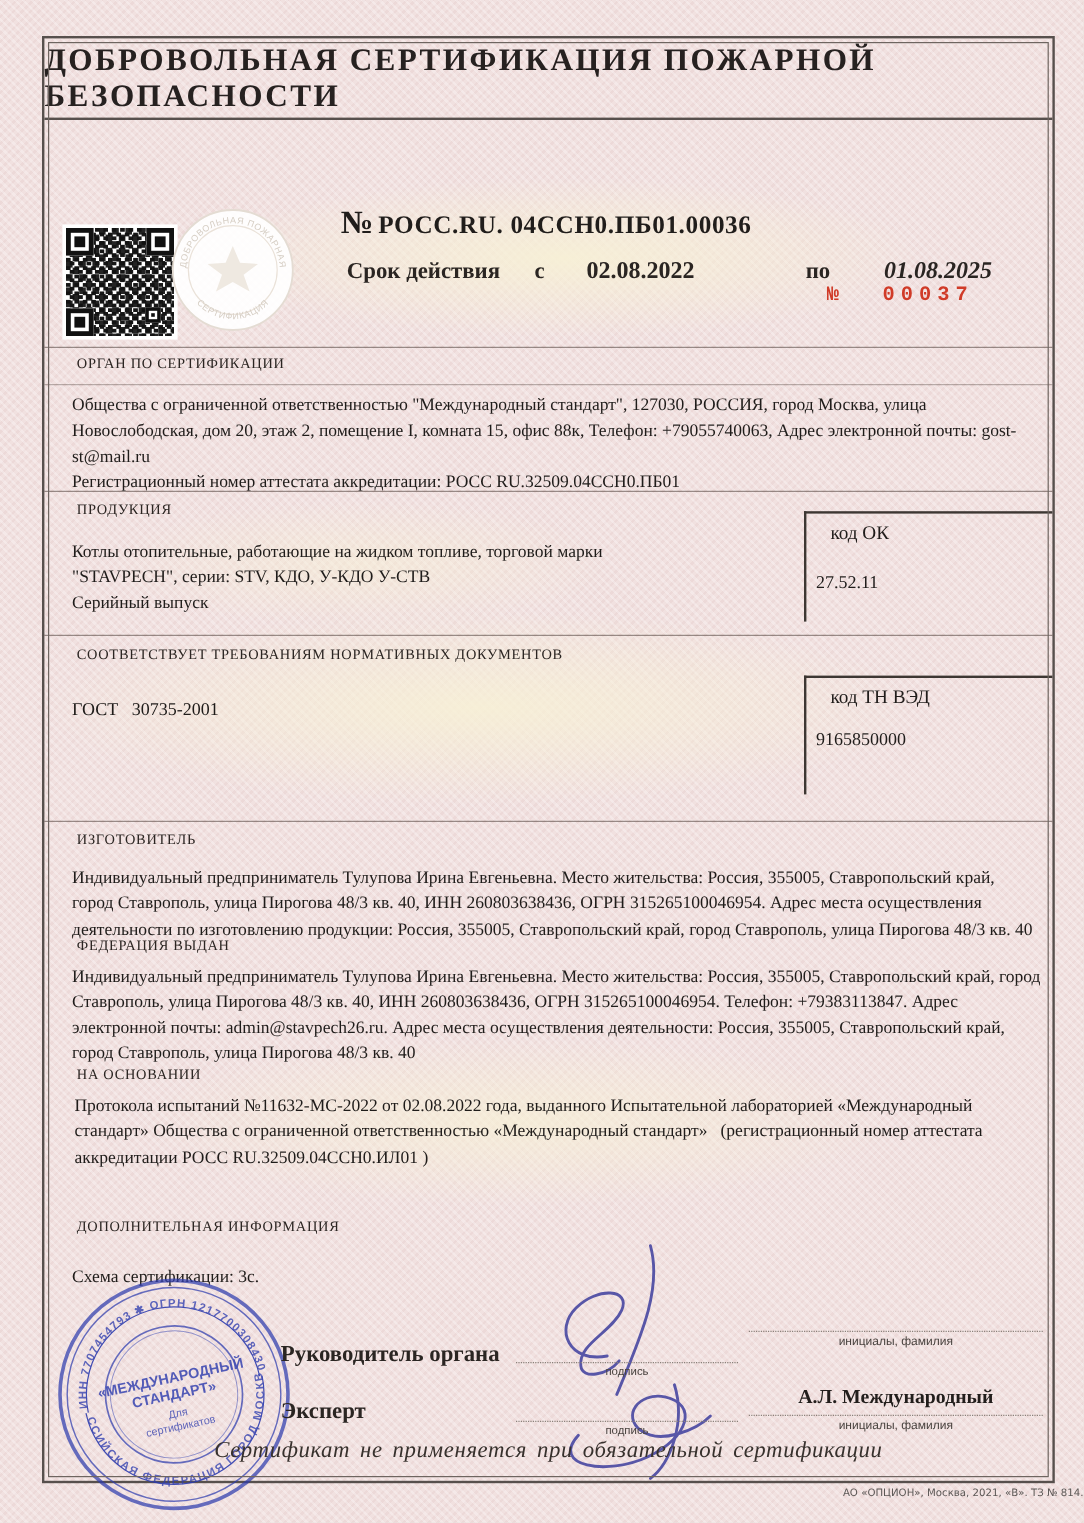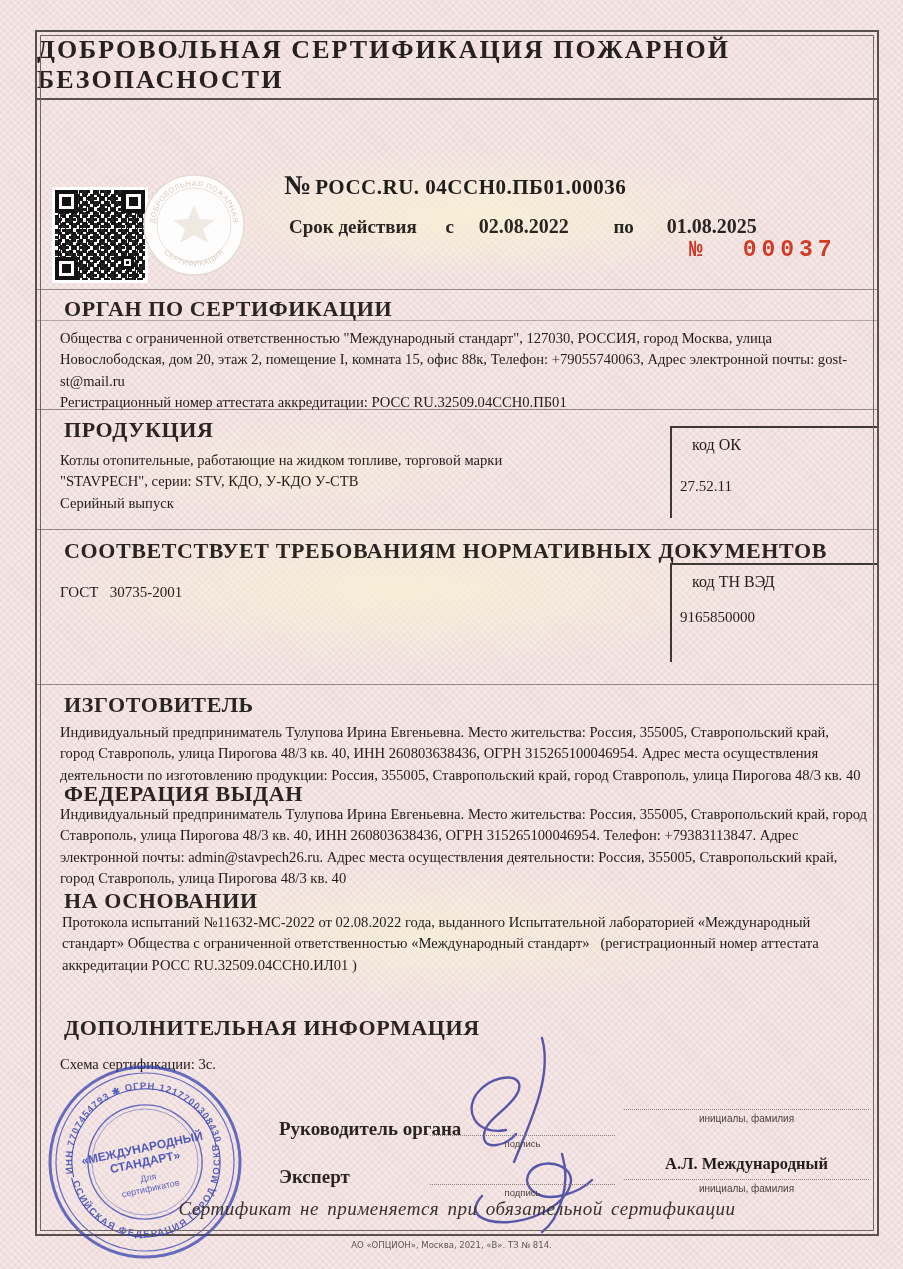--- a/index.html
+++ b/index.html
@@ -24,58 +24,58 @@
     display:flex;align-items:center;justify-content:center;font-weight:bold;font-size:44px;
     letter-spacing:1px;color:#242020;}
   .rule{position:absolute;left:0;width:100%;border-top:1px solid rgba(90,75,70,.6);}
   .rule.light{border-top-color:rgba(90,75,70,.4);}
   .certno{position:absolute;left:247px;top:138px;}
   .certno .nosign{font-size:27px;font-weight:bold;}
   .certno .noval{font-size:21px;font-weight:bold;letter-spacing:.5px;}
   .validity{position:absolute;left:252px;top:183px;font-size:19px;font-weight:bold;color:#2a2522;}
   .validity .d{font-size:20px;}
   .validity .g1{margin-left:24px;}
-  .validity .g2{margin-left:20px;}
-  .validity .g3{margin-left:40px;}
-  .validity .g4{margin-left:28px;}
+  .validity .g2{margin-left:30px;}
+  .validity .g3{margin-left:88px;}
+  .validity .g4{margin-left:40px;font-style:italic;}
   .redno{position:absolute;left:652px;top:205px;font-family:"Liberation Mono",monospace;
-    font-weight:bold;font-size:23px;color:#d03b28;}
+    font-weight:bold;font-size:17px;color:#d03b28;}
   .redno .rv{margin-left:26px;letter-spacing:5px;}
   
   .qr{position:absolute;left:15px;top:155px;width:96px;height:96px;background:#fff;padding:0;}
   .qr .mods{position:absolute;inset:3px;
     background-image:
       conic-gradient(rgba(17,17,17,.92) 25%, rgba(0,0,0,0) 25% 50%, rgba(17,17,17,.92) 50% 75%, rgba(0,0,0,0) 75%),
       conic-gradient(#161616 25%, rgba(0,0,0,0) 25% 50%, #161616 50% 75%, rgba(0,0,0,0) 75%);
     background-size:11px 11px,7px 7px;}
   .finder{position:absolute;width:15px;height:15px;background:#fff;border:4px solid #111;}
   .finder .core{position:absolute;left:3px;top:3px;width:9px;height:9px;background:#111;}
   .f-tl{left:3px;top:3px;} .f-tr{right:3px;top:3px;} .f-bl{left:3px;bottom:3px;}
   .f-al{right:14px;bottom:14px;width:7px;height:7px;border-width:3px;}
   .f-al .core{left:2px;top:2px;width:3px;height:3px;}
   
   .watermark{position:absolute;left:105px;top:141px;}
   
-  .sec-title{position:absolute;font-size:22px;font-weight:bold;letter-spacing:.6px;color:#2b2522;}
+  .sec-title{position:absolute;font-size:12px;font-weight:normal;letter-spacing:.6px;color:#2b2522;}
   .body{position:absolute;font-size:14.6px;line-height:1.46;white-space:pre-wrap;color:#1f1c1a;}
   .codebox{position:absolute;width:205px;border-top:2px solid #3d3733;border-left:2px solid #3d3733;}
   .codebox .cl{position:absolute;left:20px;top:8px;font-size:16px;}
   .codebox .cv{position:absolute;left:8px;font-size:15px;}
   
-  .siglabel{position:absolute;font-size:19px;font-weight:bold;color:#2a2522;margin-left:45px;}
+  .siglabel{position:absolute;font-size:19px;font-weight:bold;color:#2a2522;}
   .sigline{position:absolute;width:185px;border-bottom:1px dotted #8a817a;}
   .sigcap{position:absolute;width:185px;text-align:center;font-family:"Liberation Sans",sans-serif;
     font-size:9.5px;color:#4a4440;}
   .namecol{position:absolute;width:245px;text-align:center;}
   .namecol .nm{font-size:16.5px;font-weight:bold;color:#221e1c;height:24px;}
   .namecol .nline{border-bottom:1px dotted #8a817a;margin-top:1px;}
   .namecol .ncap{font-family:"Liberation Sans",sans-serif;font-size:10px;color:#4a4440;padding-top:3px;}
   .note{position:absolute;left:0;top:1166px;width:100%;text-align:center;font-style:italic;
     font-size:19px;color:#37312d;word-spacing:3px;letter-spacing:.5px;}
-  .printinfo{position:absolute;left:0;top:1240px;width:100%;text-align:center;
+  .printinfo{position:absolute;left:0;top:1240px;width:100%;text-align:right;
     font-family:"DejaVu Sans",sans-serif;font-size:8.5px;color:#5c5856;}
   .stamp{position:absolute;left:8px;top:1030px;}
   .signature-ink{position:absolute;left:385px;top:1002px;}
 </style>
 </head>
 <body>
 
 <div class="page">
   <div class="frame">
 

